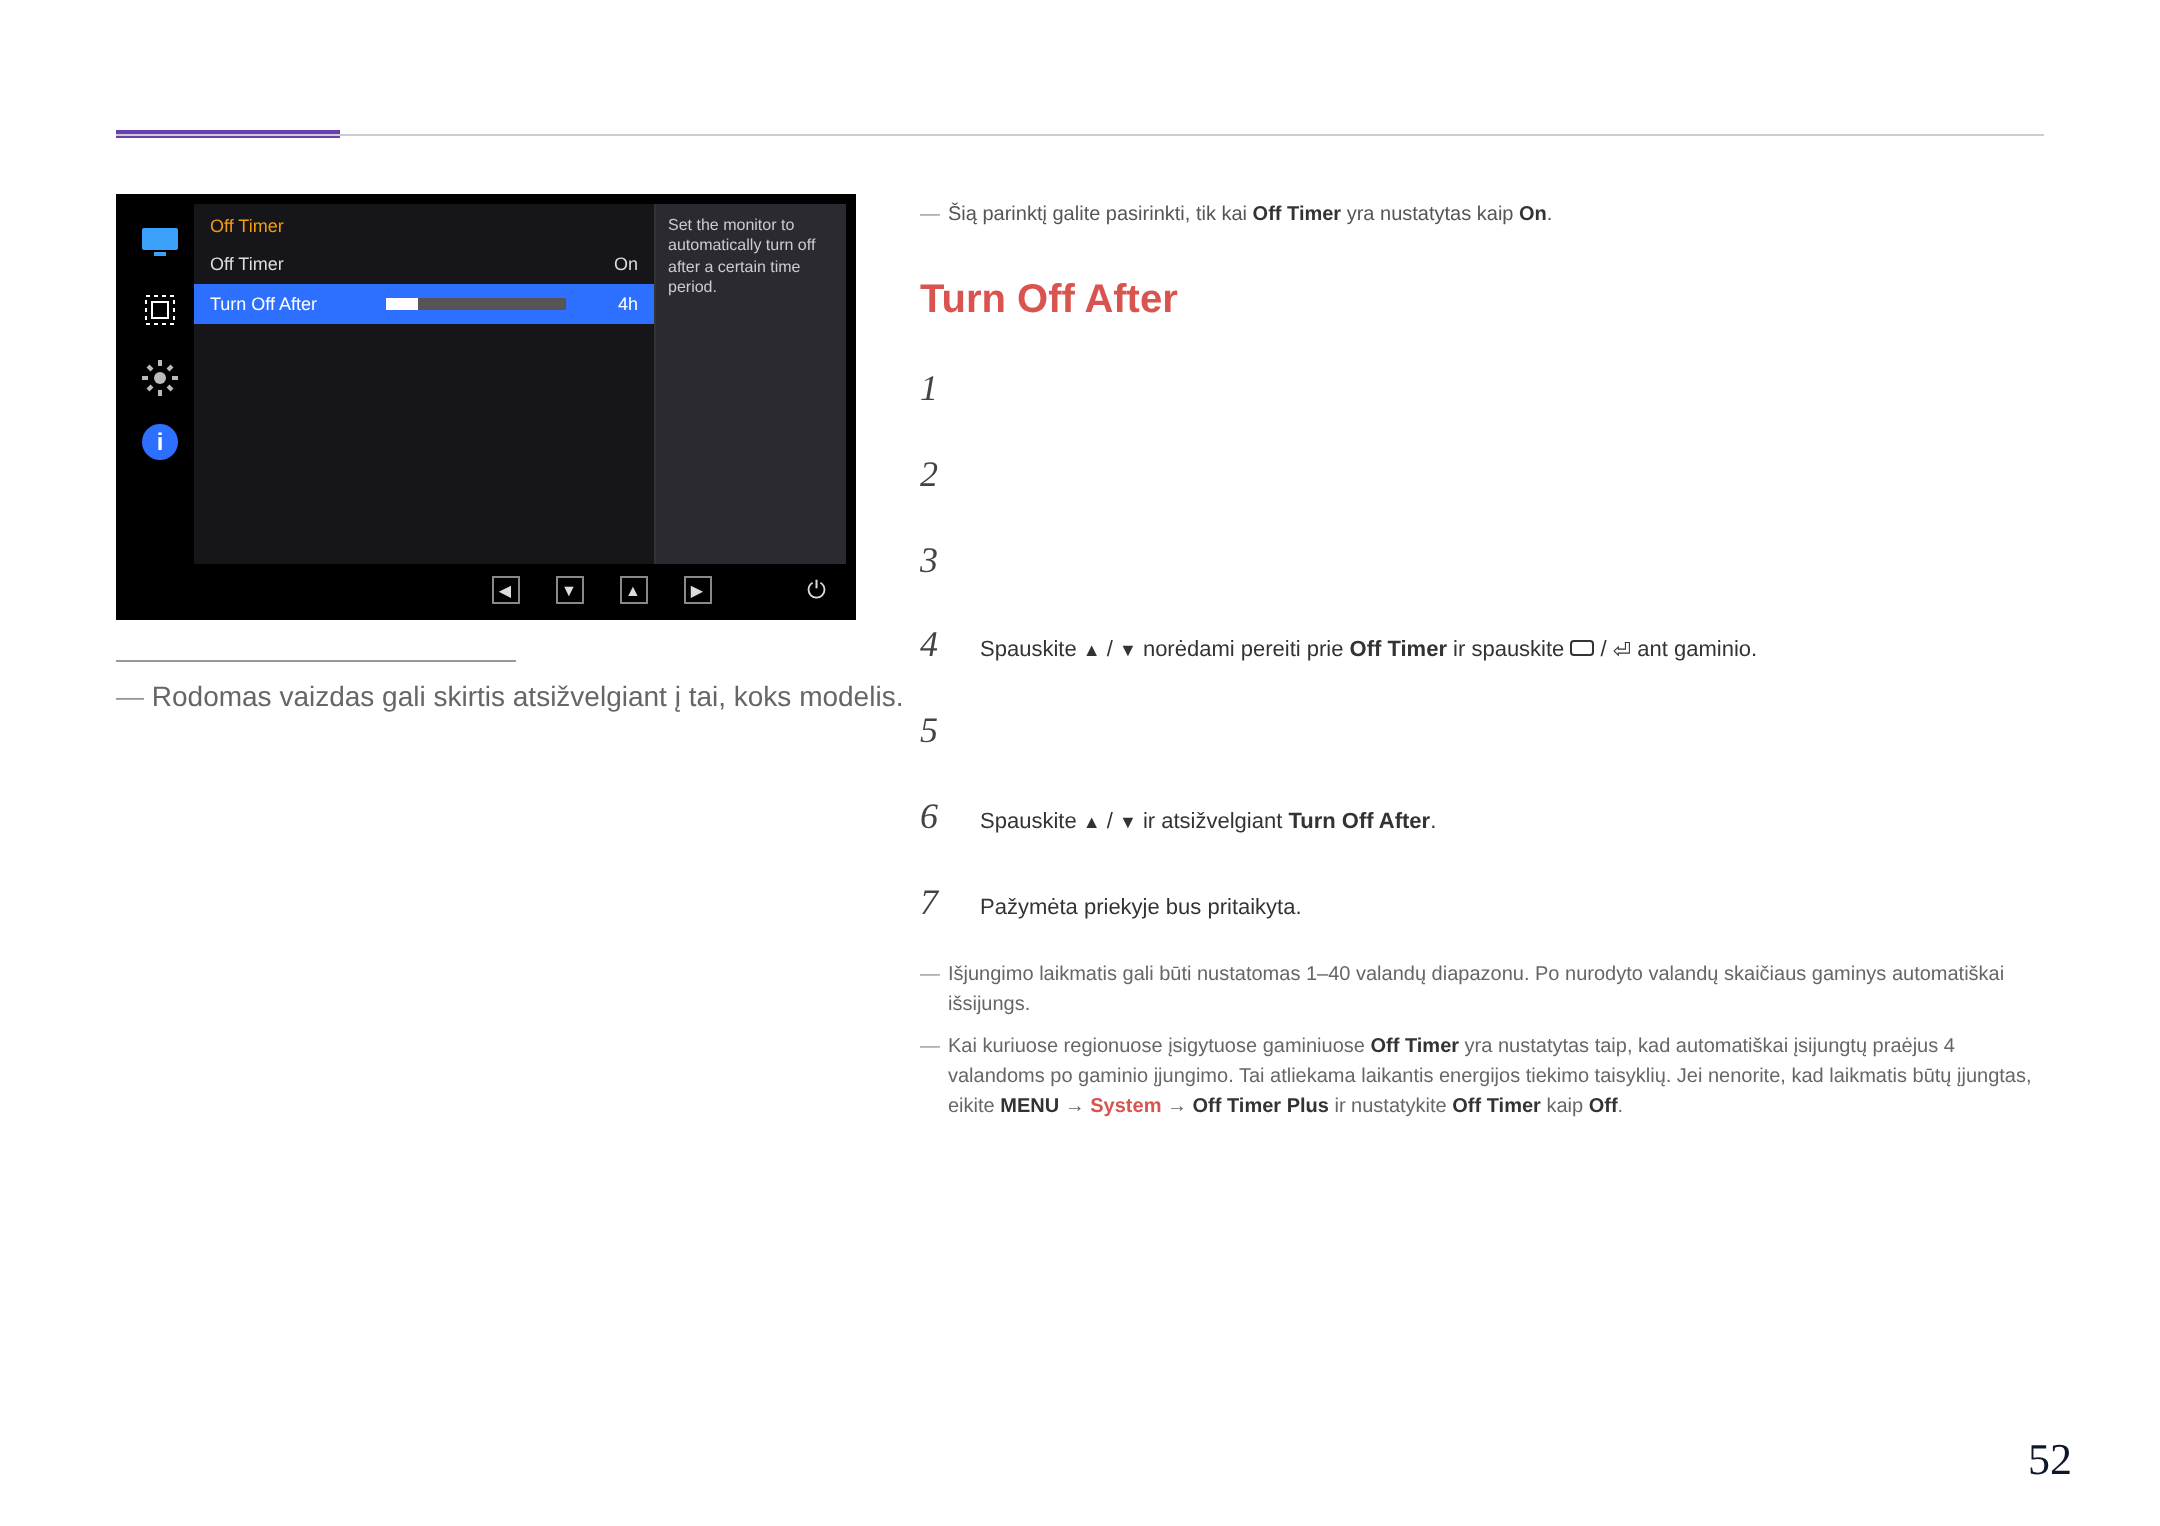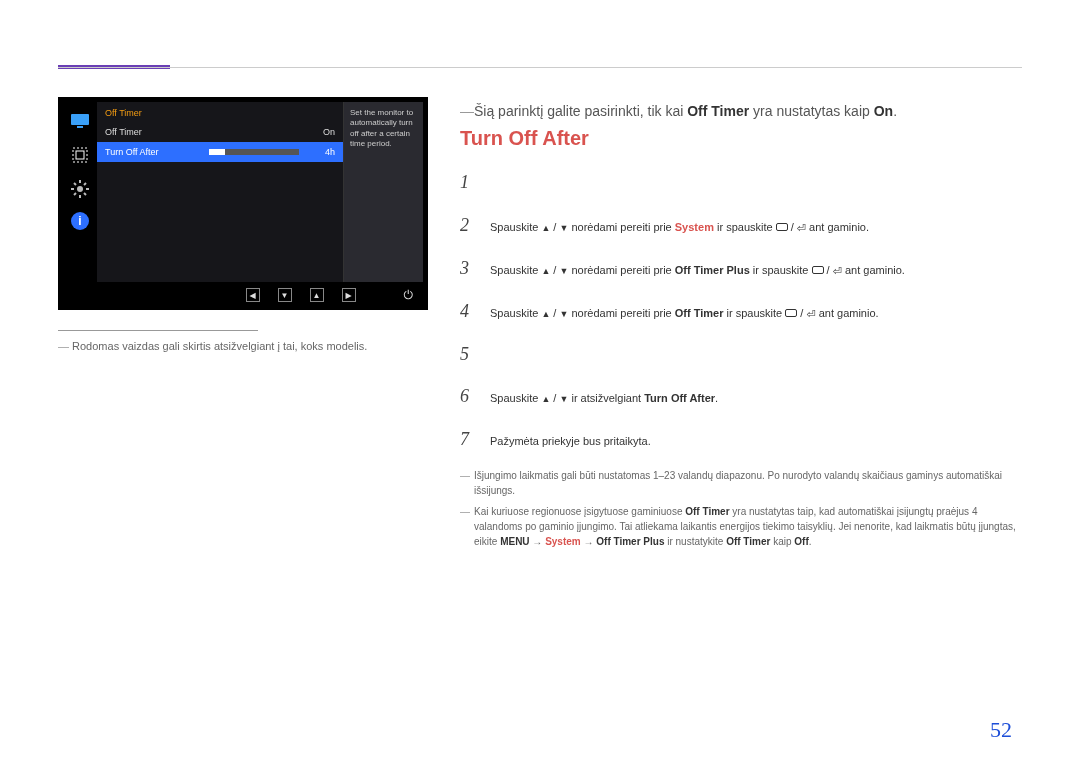--- a/index.html
+++ b/index.html
@@ -96,21 +96,21 @@
     margin-right: 6px;
     position: relative;
   }
   .slider-fill {
     position: absolute;
     left: 0; top: 0; bottom: 0;
     width: 18%;
     background: #fff;
   }
   .desc-panel {
-    width: 80px;
+    width: 96px;
     background: #2a2a30;
     color: #ccc;
     font-size: 8px;
     padding: 6px;
     line-height: 1.3;
     border-left: 1px solid #333;
   }
   .navbar {
     display: flex;
     justify-content: flex-end;
@@ -132,42 +132,43 @@
     position: absolute;
     top: 330px;
     left: 58px;
     width: 200px;
     border-top: 1px solid #999;
   }
   .caption {
     position: absolute;
     top: 340px;
     left: 58px;
-    font-size: 11px;
+    font-size: 14px;
     color: #666;
     text-align: center;
   }
   .caption::before {
     content: "― ";
     color: #999;
   }
 
   
   .content {
     position: absolute;
     top: 100px;
     left: 460px;
     right: 60px;
     font-size: 11px;
     color: #333;
     line-height: 1.6;
   }
   .note-line {
-    font-size: 14px;
+    font-size: 10px;
     color: #555;
+    margin-bottom: 18px;
     padding-left: 14px;
     position: relative;
   }
   .note-line::before {
     content: "―";
     position: absolute;
     left: 0;
     color: #999;
   }
   .heading {
@@ -221,23 +222,23 @@
     position: absolute;
     left: 0;
     color: #999;
   }
   .bold { font-weight: bold; color: #333; }
   .em-red { font-weight: bold; color: #d9534f; }
 
   .page-num {
     position: absolute;
     bottom: 20px;
-    right: 68px;
+    right: 44px;
     font-size: 22px;
-    color: #1d4ed8;
+    color: #0f172a;
     font-family: "Times New Roman", serif;
   }
 </style>
 </head>
 <body>
 
 <div class="purple-bar"></div>
 <div class="hr-line"></div>
 
 <div class="osd-wrap">
@@ -307,30 +308,24 @@
 
   <div class="heading">Turn Off After</div>
 
   <div class="steps">
     <div class="step">
       <div class="step-num">1</div>
     </div>
 
     <div class="step">
       <div class="step-num">2</div>
-      <div class="step-text">
-        <span>Spauskite </span><span class="glyph-tri">▲</span> / <span class="glyph-tri">▼</span><span> norėdami pereiti prie </span><span class="em-red">System</span><span> ir spauskite </span><span class="glyph-btn"></span> / <span class="glyph-enter">⏎</span><span> ant gaminio.</span>
-      </div>
     </div>
 
     <div class="step">
       <div class="step-num">3</div>
-      <div class="step-text">
-        <span>Spauskite </span><span class="glyph-tri">▲</span> / <span class="glyph-tri">▼</span><span> norėdami pereiti prie </span><span class="bold">Off Timer Plus</span><span> ir spauskite </span><span class="glyph-btn"></span> / <span class="glyph-enter">⏎</span><span> ant gaminio.</span>
-      </div>
     </div>
 
     <div class="step">
       <div class="step-num">4</div>
       <div class="step-text">
         <span>Spauskite </span><span class="glyph-tri">▲</span> / <span class="glyph-tri">▼</span><span> norėdami pereiti prie </span><span class="bold">Off Timer</span><span> ir spauskite </span><span class="glyph-btn"></span> / <span class="glyph-enter">⏎</span><span> ant gaminio.</span>
       </div>
     </div>
 
     <div class="step">
@@ -343,19 +338,19 @@
         <span>Spauskite </span><span class="glyph-tri">▲</span> / <span class="glyph-tri">▼</span><span> ir atsižvelgiant </span><span class="bold">Turn Off After</span><span>.</span>
       </div>
     </div>
 
     <div class="step">
       <div class="step-num">7</div>
       <div class="step-text">Pažymėta priekyje bus pritaikyta.</div>
     </div>
   </div>
 
-  <div class="footnote">Išjungimo laikmatis gali būti nustatomas 1–23 valandų diapazonu. Po nurodyto valandų skaičiaus gaminys automatiškai išsijungs.</div>
+  <div class="footnote">Išjungimo laikmatis gali būti nustatomas 1–40 valandų diapazonu. Po nurodyto valandų skaičiaus gaminys automatiškai išsijungs.</div>
   <div class="footnote">
     <span>Kai kuriuose regionuose įsigytuose gaminiuose </span><span class="bold">Off Timer</span><span> yra nustatytas taip, kad automatiškai įsijungtų praėjus 4 valandoms po gaminio įjungimo. Tai atliekama laikantis energijos tiekimo taisyklių. Jei nenorite, kad laikmatis būtų įjungtas, eikite </span><span class="bold">MENU</span><span> → </span><span class="em-red">System</span><span> → </span><span class="bold">Off Timer Plus</span><span> ir nustatykite </span><span class="bold">Off Timer</span><span> kaip </span><span class="bold">Off</span><span>.</span>
   </div>
 </div>
 
 <div class="page-num">52</div>
 
 </body></html>

